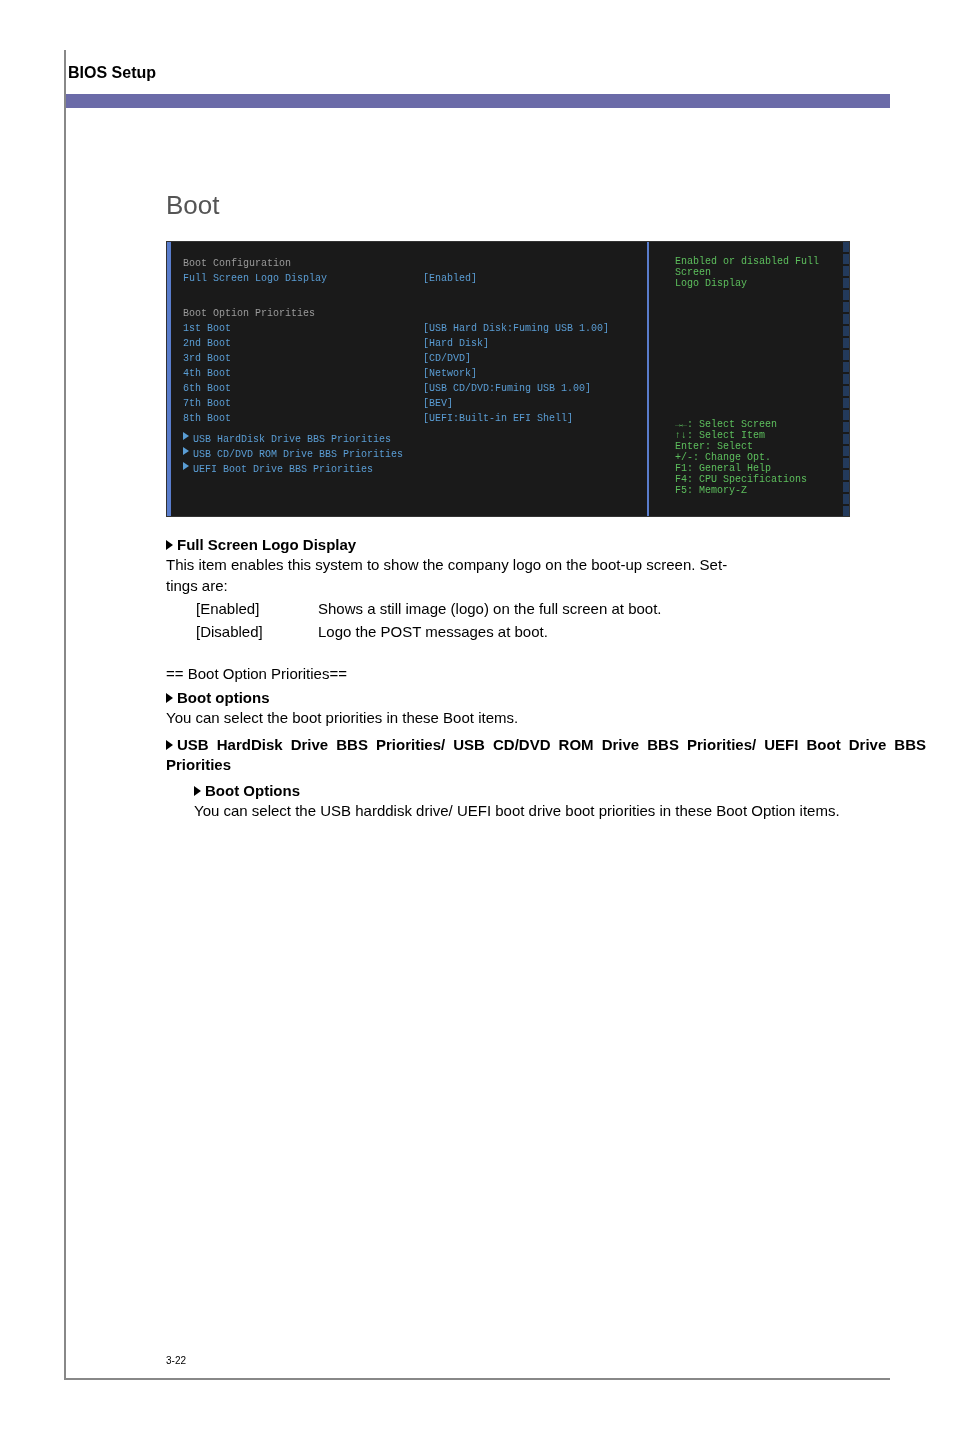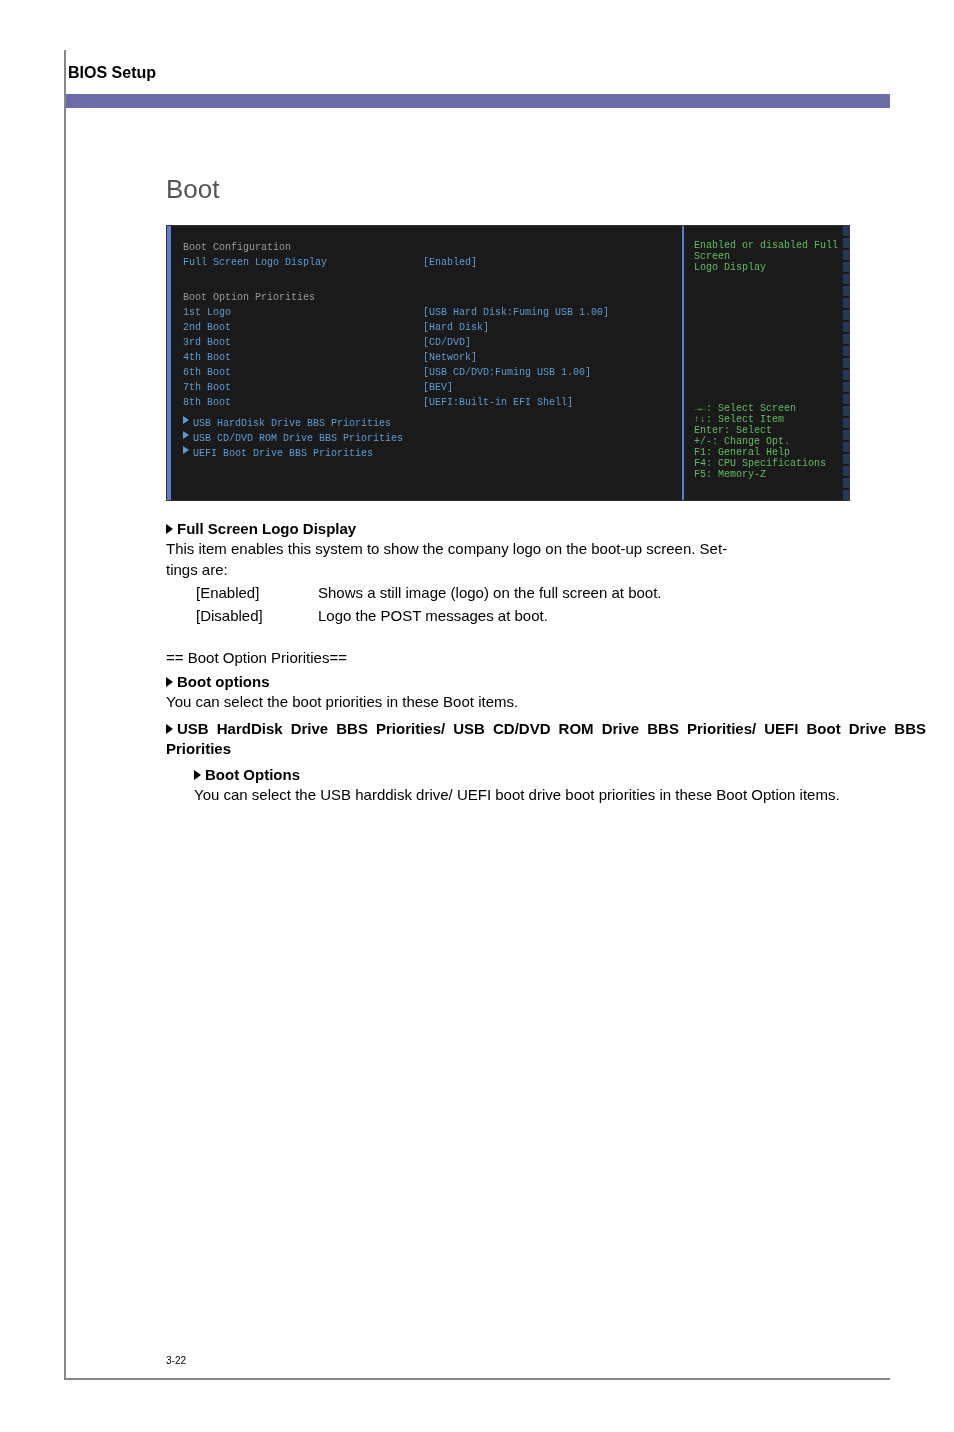--- a/index.html
+++ b/index.html
@@ -31,21 +31,21 @@
     position: absolute;
     left: 66px;
     top: 94px;
     width: 824px;
     height: 14px;
     background: #6b6ba8;
   }
   .content {
     position: absolute;
     left: 100px;
-    top: 124px;
+    top: 140px;
     width: 760px;
   }
   .section-title {
     font-size: 26px;
     color: #555;
     margin-bottom: 20px;
     font-weight: normal;
   }
 
   
@@ -62,22 +62,21 @@
     margin-bottom: 18px;
   }
   .bios-left {
     flex: 0 0 480px;
     padding: 14px 12px 8px 16px;
     position: relative;
   }
   .bios-right {
     flex: 1;
     border-left: 2px solid #5a7dcc;
-    padding: 14px 10px 8px 10px;
-    margin-left: 35px;
+    padding: 14px 10px 8px 26px;
   }
   .bios-row { display:flex; line-height:15px; white-space: pre; }
   .bios-label { width: 240px; }
   .cyan { color: #5a9dd4; }
   .gray { color: #9a9a9a; }
   .green { color: #5dbf5d; }
   .tri {
     display:inline-block;
     width:0;height:0;
     border-top:4px solid transparent;
@@ -141,21 +140,21 @@
       <div class="bios-left">
         <div class="bios-left-edge"></div>
         <div class="bios-row"><span class="bios-label gray">Boot Configuration</span></div>
         <div class="bios-row cyan">
           <span class="bios-label">Full Screen Logo Display</span>
           <span>[Enabled]</span>
         </div>
         <div style="height:20px"></div>
         <div class="bios-row"><span class="gray">Boot Option Priorities</span></div>
 
-        <div class="bios-row"><span class="bios-label cyan">1st Logo</span><span class="cyan">[USB Hard Disk:Fuming USB 1.00]</span></div>
+        <div class="bios-row"><span class="bios-label cyan">1st Boot</span><span class="cyan">[USB Hard Disk:Fuming USB 1.00]</span></div>
         <div class="bios-row"><span class="bios-label cyan">2nd Boot</span><span class="cyan">[Hard Disk]</span></div>
         <div class="bios-row"><span class="bios-label cyan">3rd Boot</span><span class="cyan">[CD/DVD]</span></div>
         <div class="bios-row"><span class="bios-label cyan">4th Boot</span><span class="cyan">[Network]</span></div>
         <div class="bios-row"><span class="bios-label cyan">6th Boot</span><span class="cyan">[USB CD/DVD:Fuming USB 1.00]</span></div>
         <div class="bios-row"><span class="bios-label cyan">7th Boot</span><span class="cyan">[BEV]</span></div>
         <div class="bios-row"><span class="bios-label cyan">8th Boot</span><span class="cyan">[UEFI:Built-in EFI Shell]</span></div>
 
         <div style="height:6px"></div>
         <div class="bios-row"><span class="tri"></span><span class="cyan">USB HardDisk Drive BBS Priorities</span></div>
         <div class="bios-row"><span class="tri"></span><span class="cyan">USB CD/DVD ROM Drive BBS Priorities</span></div>

